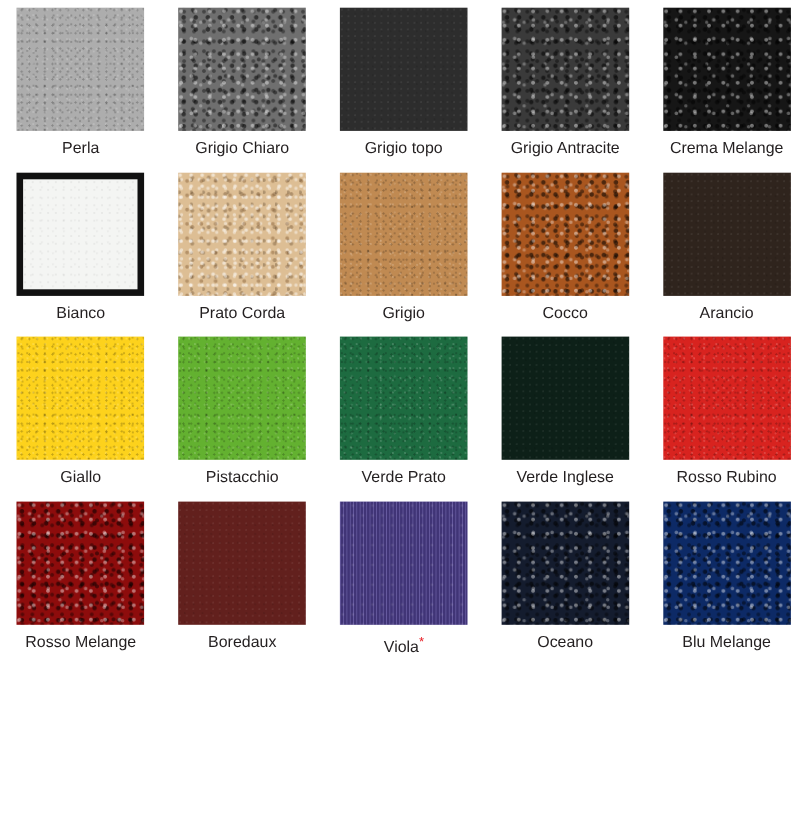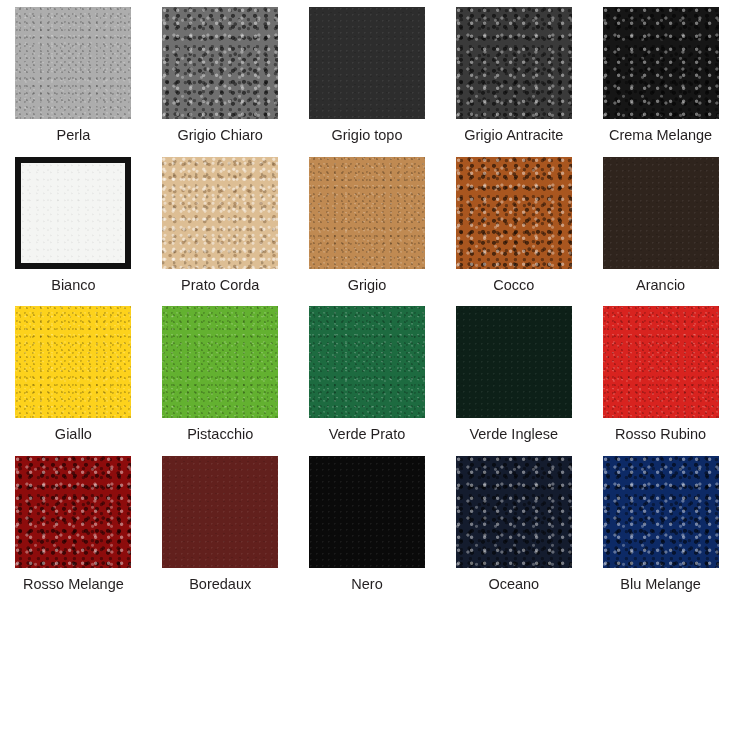--- a/index.html
+++ b/index.html
@@ -243,24 +243,24 @@
       </div>
       <div class="swatch-label"><span>Rosso Melange</span></div>
     </div>
     <div class="swatch-cell">
       <div class="swatch-chip" style="background-color: rgb(98, 32, 29);">
         <div class="tex tex-flat"></div>
       </div>
       <div class="swatch-label"><span>Boredaux</span></div>
     </div>
     <div class="swatch-cell">
-      <div class="swatch-chip" style="background-color: rgb(10, 10, 10);">
-        <div class="tex tex-flat"></div>
-      </div>
-      <div class="swatch-label"><span>Nero</span></div>
+      <div class="swatch-chip" style="background-color: rgb(78, 64, 144);">
+        <div class="tex tex-rib"></div>
+      </div>
+      <div class="swatch-label"><span>Viola</span><span class="note">*</span></div>
     </div>
     <div class="swatch-cell">
       <div class="swatch-chip" style="background-color: rgb(20, 28, 46);">
         <div class="tex tex-melange"></div>
       </div>
       <div class="swatch-label"><span>Oceano</span></div>
     </div>
     <div class="swatch-cell">
       <div class="swatch-chip" style="background-color: rgb(13, 42, 102);">
         <div class="tex tex-melange"></div>

